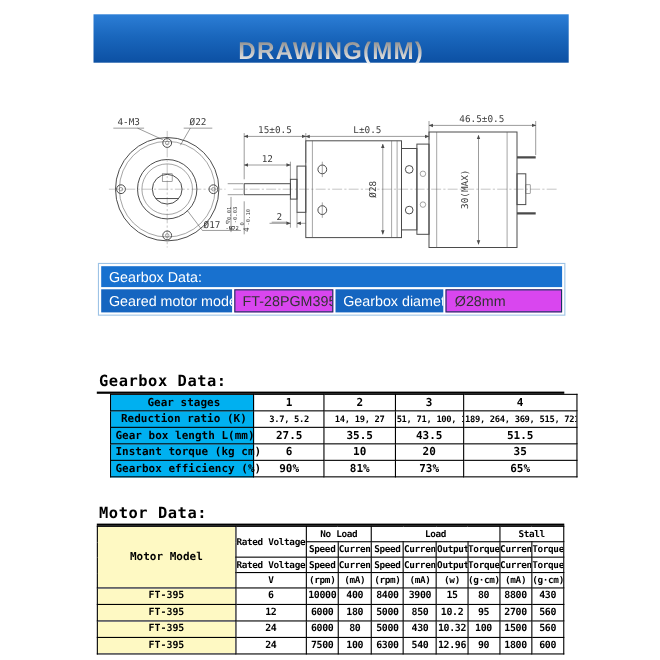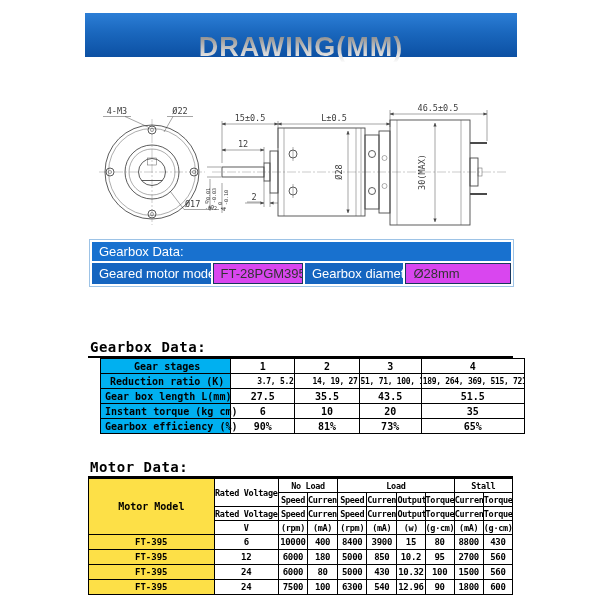--- a/index.html
+++ b/index.html
@@ -3,21 +3,21 @@
 <meta charset="utf-8">
 <style>
   html,body{margin:0;padding:0;}
   body{width:600px;height:600px;background:#ffffff;position:relative;overflow:hidden;
        font-family:"Liberation Sans",sans-serif;}
 
   
   .banner{position:absolute;left:85px;top:13px;width:432px;height:44px;
     background:linear-gradient(180deg,#2c7ed6 0%,#1a67bd 45%,#0c50a3 100%);
     display:flex;align-items:center;justify-content:center;}
-  .banner-title{font-weight:bold;font-size:27px;letter-spacing:1px;
+  .banner-title{font-weight:bold;font-size:22px;letter-spacing:1px;
     font-family:"Liberation Sans",sans-serif;
     background:linear-gradient(180deg,#7e7e7e 0%,#b9b9b9 45%,#ffffff 100%);
     -webkit-background-clip:text;background-clip:text;color:transparent;margin-top:24px;
     -webkit-text-fill-color:transparent;}
 
   
   .drawing{position:absolute;left:85px;top:95px;width:430px;height:140px;}
   .drawing svg{display:block;}
   .drawing text{font-family:"DejaVu Sans Mono",monospace;fill:#3c3c3c;font-size:8.5px;}
   .drawing .tol{font-size:5px;}
@@ -39,28 +39,28 @@
   .sec{position:absolute;left:88px;width:425px;}
   .sec-title{font-family:"DejaVu Sans Mono",monospace;font-weight:bold;font-size:14px;
     color:#000;border-bottom:2px solid #000;padding:0 0 1px 2px;letter-spacing:0.5px;}
 
   
   .spec-table{border-collapse:collapse;width:425px;table-layout:fixed;
     font-family:"DejaVu Sans Mono",monospace;font-weight:bold;font-size:10px;color:#000;margin-left:12px;}
   .spec-table td{border:1px solid #000;height:14px;text-align:center;
     padding:0 1px;white-space:nowrap;}
   .spec-table td.lbl{background:#00b0f0;text-align:center;padding-left:4px;}
-  .spec-table td.ratio{font-size:8px;letter-spacing:-0.3px;overflow:hidden;text-align:right;}
+  .spec-table td.ratio{font-size:8px;letter-spacing:-0.3px;overflow:hidden;}
 
   
   .motor-table{border-collapse:collapse;width:425px;table-layout:fixed;
     font-family:"DejaVu Sans Mono",monospace;font-weight:bold;font-size:8.5px;color:#000;}
   .motor-table td{border:1px solid #000;height:13px;text-align:center;
     padding:0;white-space:nowrap;overflow:hidden;letter-spacing:-0.3px;}
-  .motor-table td.cyan{background:#fde047;font-size:10px;letter-spacing:0;}
+  .motor-table td.cyan{background:#fef9c3;font-size:10px;letter-spacing:0;}
   .motor-table tr.data td{height:14px;font-size:9px;text-align:center;}
 </style>
 </head>
 <body>
 
 <div class="banner">
   <span class="banner-title">DRAWING(MM)</span>
 </div>
 
 <div class="drawing">

